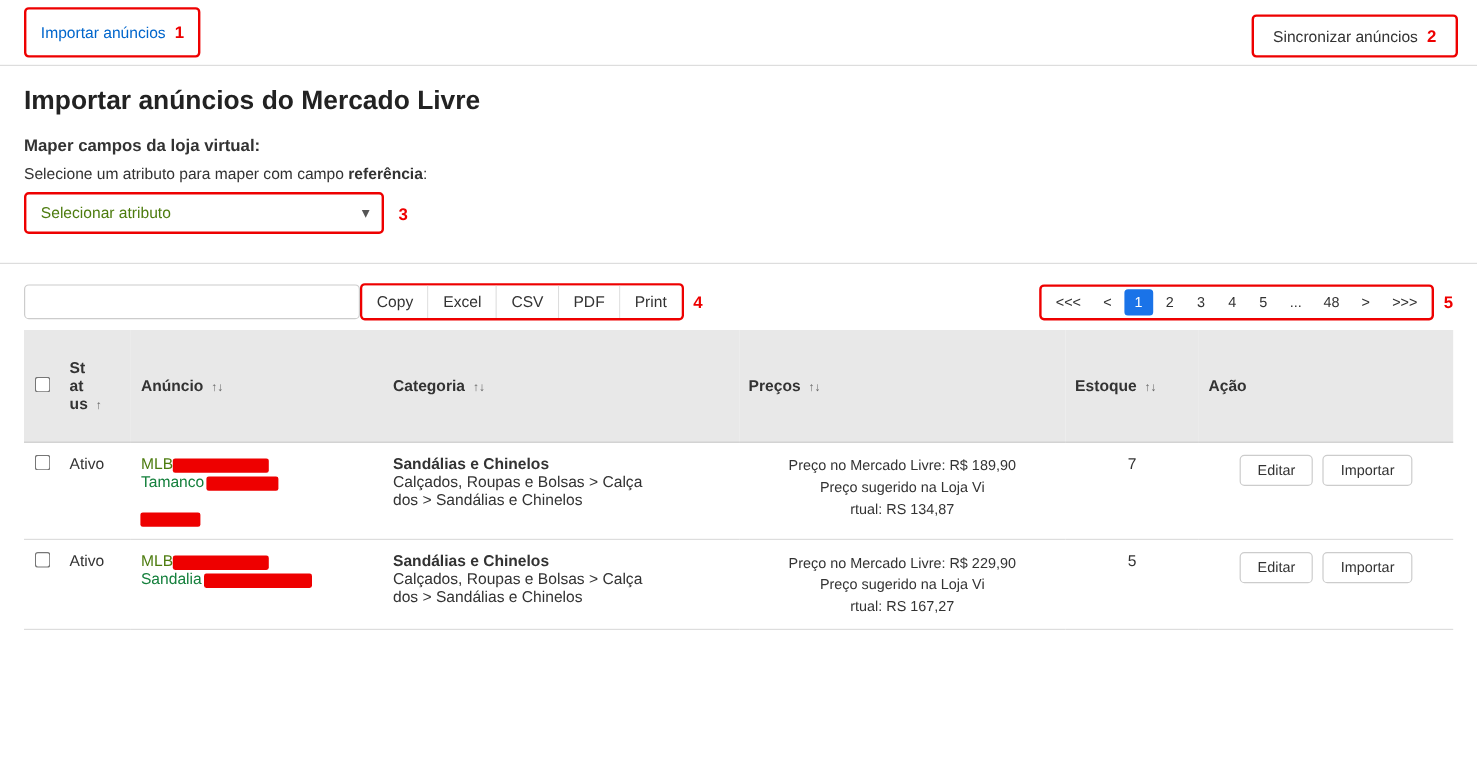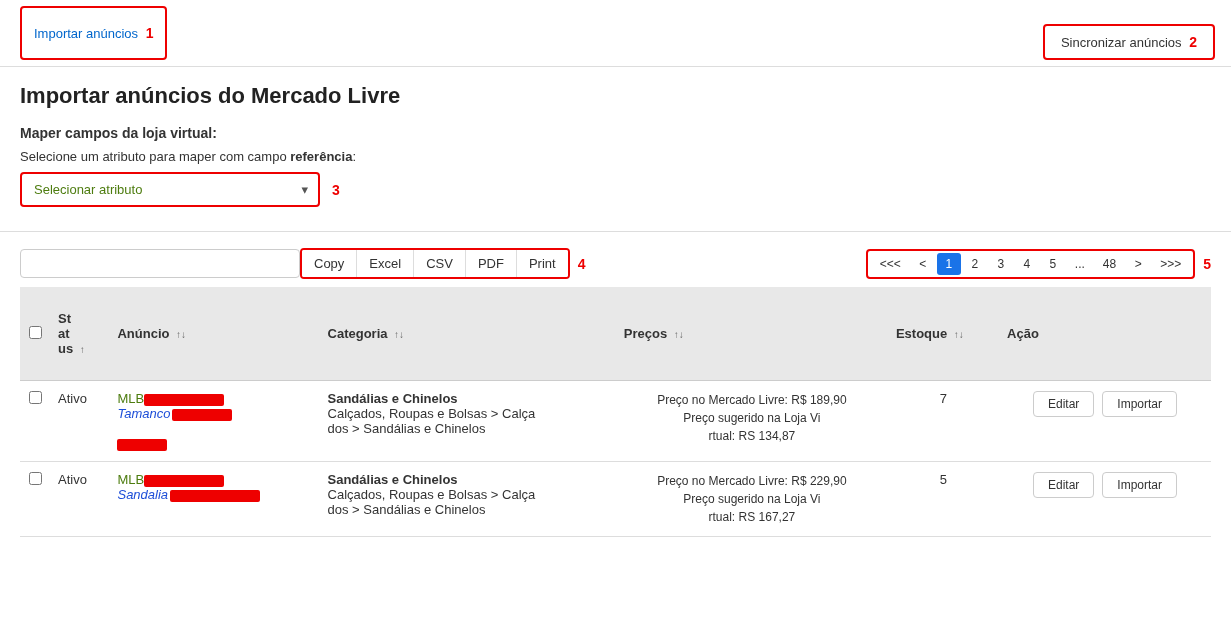--- a/index.html
+++ b/index.html
@@ -28,21 +28,21 @@
       padding: 6px 12px;
     }
     .tab-sync {
       margin-left: auto;
       padding: 8px 16px;
       border: 2px solid #e00;
       border-radius: 4px;
       color: #333;
       background: none;
       cursor: pointer;
-      margin-top: 24px;
+      margin-top: 12px;
       margin-bottom: 6px;
       font-size: 13px;
     }
 
     .page-title {
       font-size: 22px;
       font-weight: bold;
       padding: 16px 20px 8px 20px;
       color: #222;
     }
@@ -206,22 +206,21 @@
     }
     .redacted-bar {
       display: inline-block;
       background: #e00;
       height: 12px;
       border-radius: 2px;
       vertical-align: middle;
     }
     .product-name {
       display: block;
-      color: #1d4ed8;
-      font-style: italic;
+      color: #15803d;
     }
     .price-info {
       font-size: 12px;
       line-height: 1.5;
       color: #333;
       text-align: center;
     }
     .action-btn {
       padding: 5px 14px;
       border: 1px solid #ccc;

